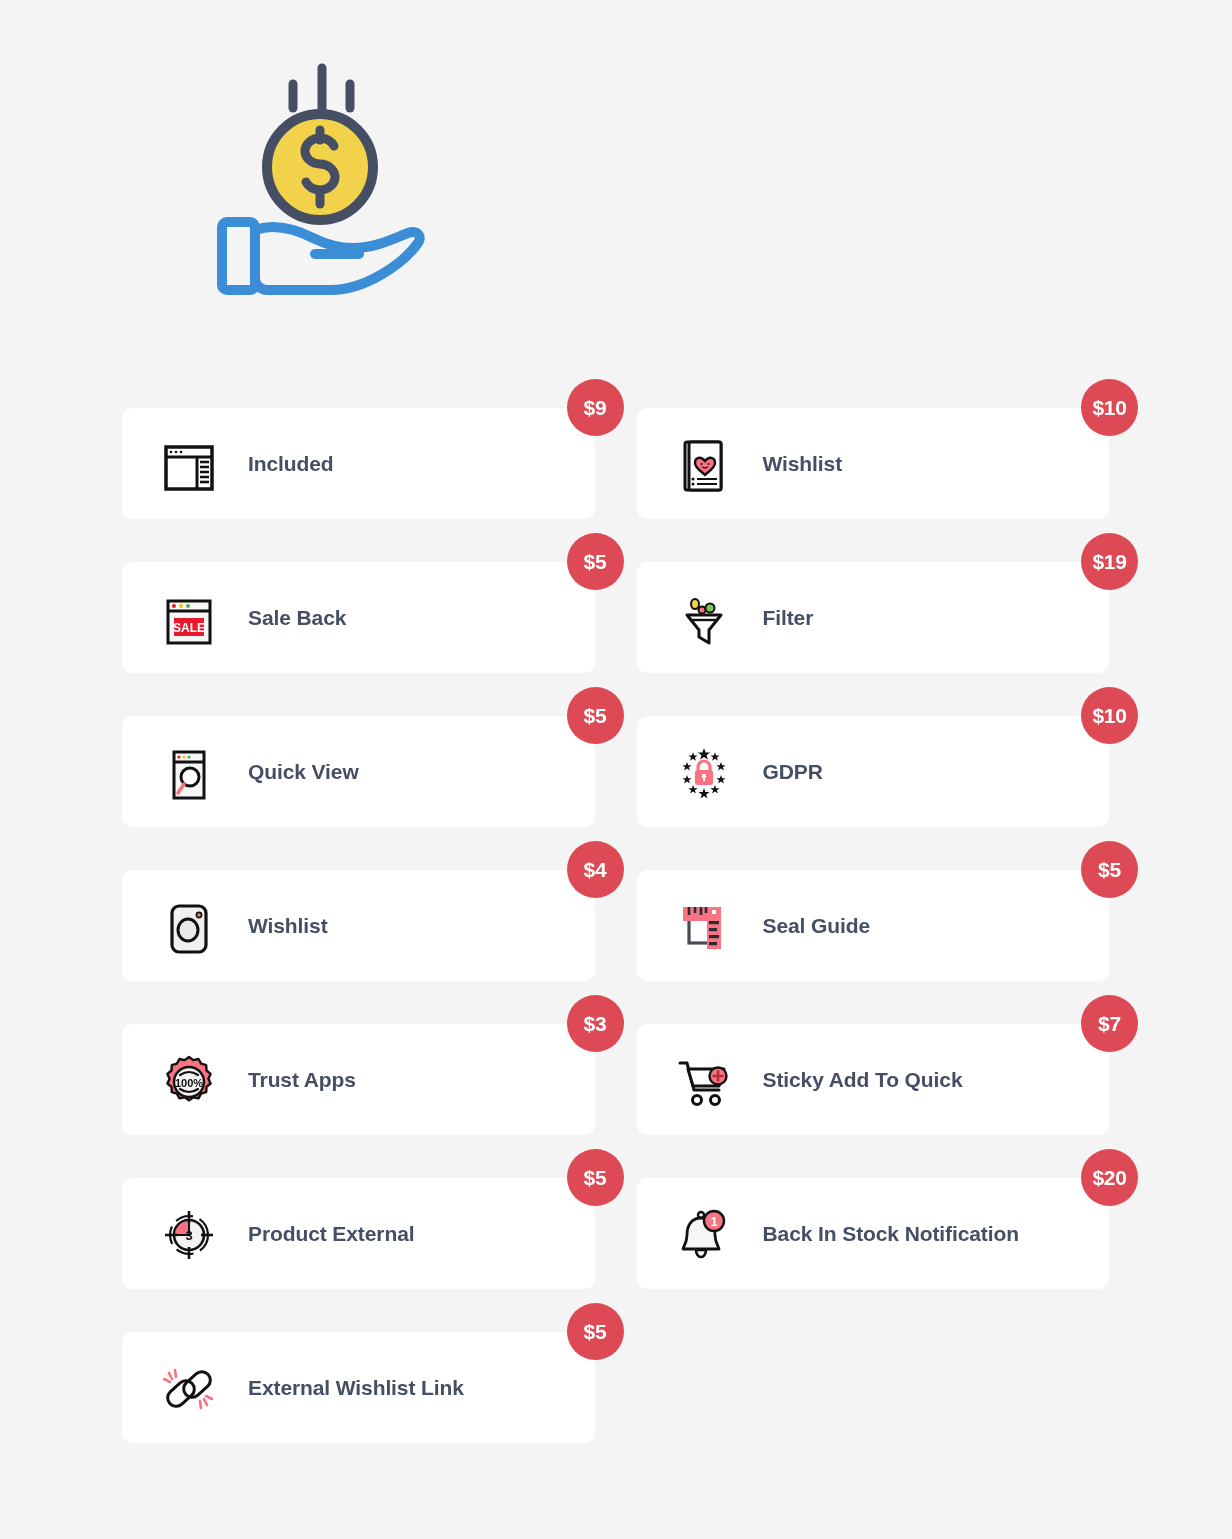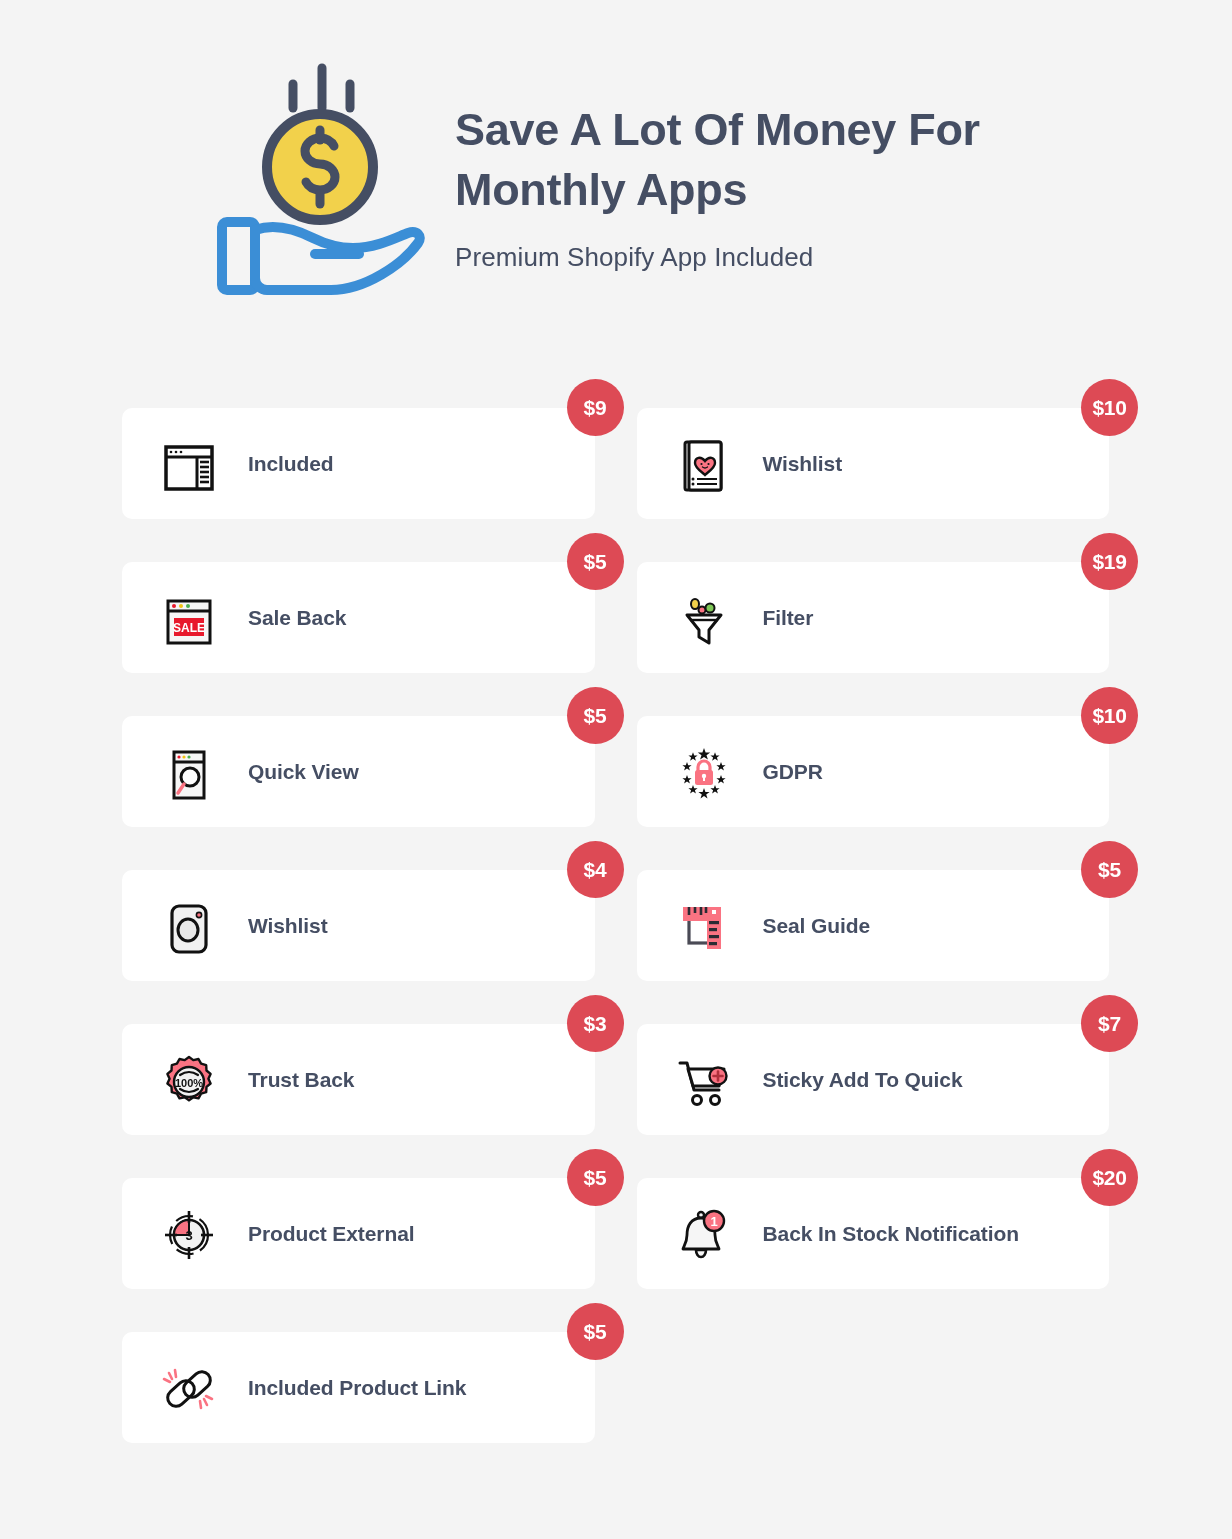--- a/index.html
+++ b/index.html
@@ -147,24 +147,20 @@
         <rect x="17" y="164" width="33" height="68" rx="5" fill="none" stroke="#3b8ed6" stroke-width="10"></rect>
 
         <path d="M50 172 C70 165 92 172 108 180 C120 186 134 190 148 190
                  C172 190 192 179 203 175 C212 172 218 178 213 185
                  C198 206 160 232 126 232 L62 232 C56 232 50 227 50 220 Z" fill="none" stroke="#3b8ed6" stroke-width="10" stroke-linejoin="round"></path>
 
         <path d="M110 196 L154 196" fill="none" stroke="#3b8ed6" stroke-width="10" stroke-linecap="round"></path>
       </svg>
     </div>
 
-    <div class="header-text">
-      <div class="header-title">Save A Lot Of Money For Monthly Apps</div>
-      <div class="header-subtitle">Premium Shopify App Included</div>
-    </div>
   </div>
 
   <div class="grid">
 
     <div class="row">
 
       <div class="card">
         <div class="card-icon">
           <svg width="52" height="50" viewBox="0 0 52 50">
             <rect x="3" y="4" width="46" height="42" fill="#fff" stroke="#111" stroke-width="3.5"></rect>
@@ -322,21 +318,21 @@
       <div class="card">
         <div class="card-icon">
           <svg width="54" height="54" viewBox="0 0 54 54">
             <path d="M27 2 l4.3 3.1 l5.2 -1.1 l2.6 4.7 l5.1 1.5 l0.3 5.3 l4.1 3.4 l-2.2 4.8 l2.2 4.8 l-4.1 3.4 l-0.3 5.3 l-5.1 1.5 l-2.6 4.7 l-5.2 -1.1 l-4.3 3.1 l-4.3 -3.1 l-5.2 1.1 l-2.6 -4.7 l-5.1 -1.5 l-0.3 -5.3 l-4.1 -3.4 l2.2 -4.8 l-2.2 -4.8 l4.1 -3.4 l0.3 -5.3 l5.1 -1.5 l2.6 -4.7 l5.2 1.1 z" fill="#fa7382" stroke="#111" stroke-width="2.4" stroke-linejoin="round"></path>
             <circle cx="27" cy="27" r="15" fill="#f2f2f2" stroke="#111" stroke-width="2.4"></circle>
             <path d="M18 20 q9 -6 18 0" fill="none" stroke="#111" stroke-width="2.2" stroke-linecap="round"></path>
             <path d="M18 34 q9 6 18 0" fill="none" stroke="#111" stroke-width="2.2" stroke-linecap="round"></path>
             <text x="27" y="31.5" font-family="'Liberation Sans',sans-serif" font-size="11" font-weight="700" fill="#111" text-anchor="middle">100%</text>
           </svg>
         </div>
-        <div class="card-label">Trust Back</div>
+        <div class="card-label">Trust Apps</div>
         <div class="price-badge">$3</div>
       </div>
 
       <div class="card">
         <div class="card-icon">
           <svg width="56" height="52" viewBox="0 0 56 52">
             <path d="M4 6 L11 6 L18 33 L43 33" fill="none" stroke="#111" stroke-width="3" stroke-linecap="round" stroke-linejoin="round"></path>
             <path d="M12 12 L48 12 L43 29 L17 29 Z" fill="#fff" stroke="#111" stroke-width="3" stroke-linejoin="round"></path>
             <circle cx="21" cy="43" r="4.5" fill="#fff" stroke="#111" stroke-width="3"></circle>
             <circle cx="39" cy="43" r="4.5" fill="#fff" stroke="#111" stroke-width="3"></circle>
@@ -396,21 +392,21 @@
               <line x1="4" y1="18" x2="10" y2="21"></line>
               <line x1="15" y1="9" x2="16" y2="16"></line>
             </g>
             <g stroke="#fa7382" stroke-width="2.6" stroke-linecap="round">
               <line x1="47" y1="44" x2="44" y2="38"></line>
               <line x1="52" y1="38" x2="46" y2="35"></line>
               <line x1="41" y1="47" x2="40" y2="40"></line>
             </g>
           </svg>
         </div>
-        <div class="card-label">Included Product Link</div>
+        <div class="card-label">External Wishlist Link</div>
         <div class="price-badge">$5</div>
       </div>
 
       <div class="card placeholder"></div>
     </div>
 
   </div>
 </div>
 
 </body></html>

